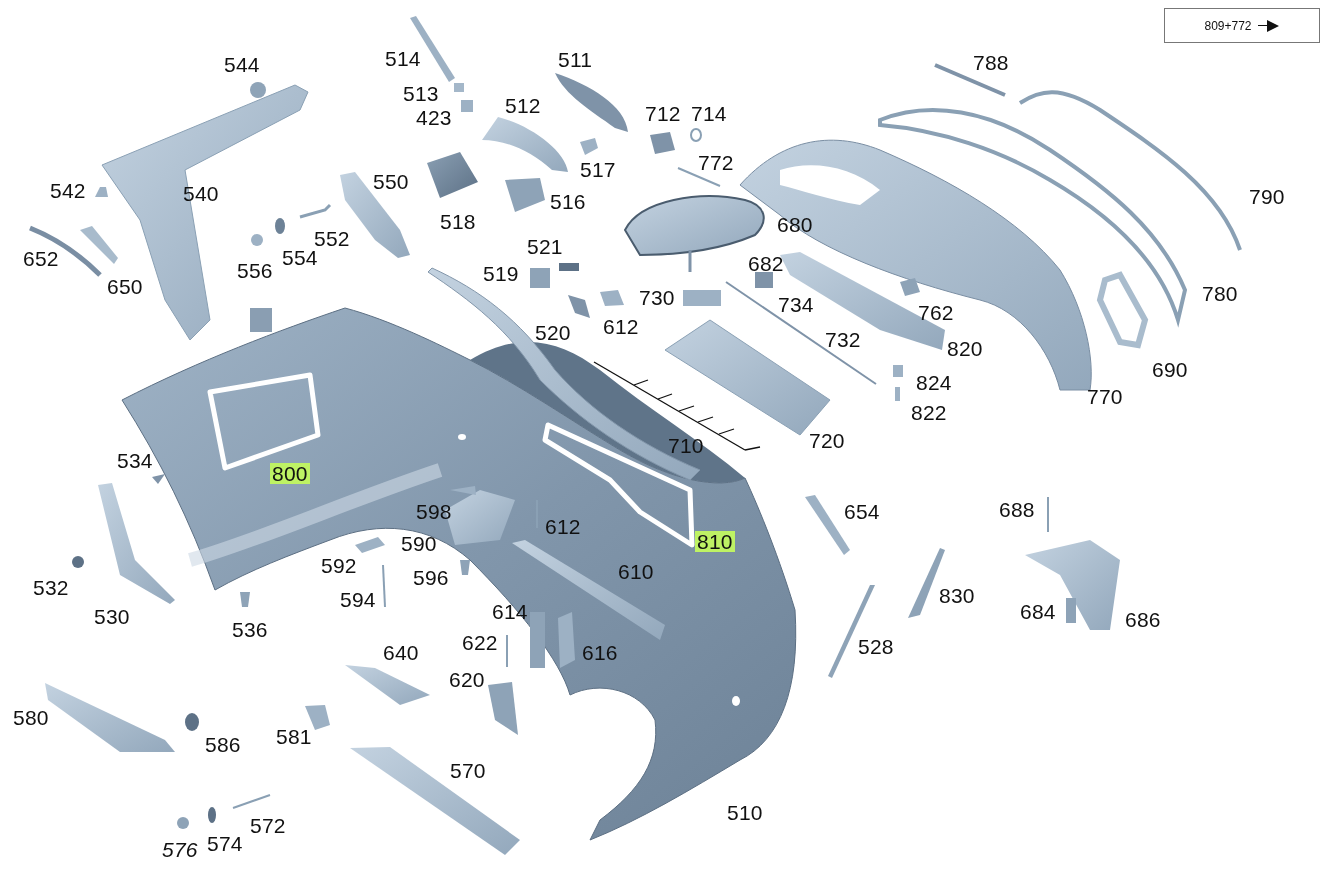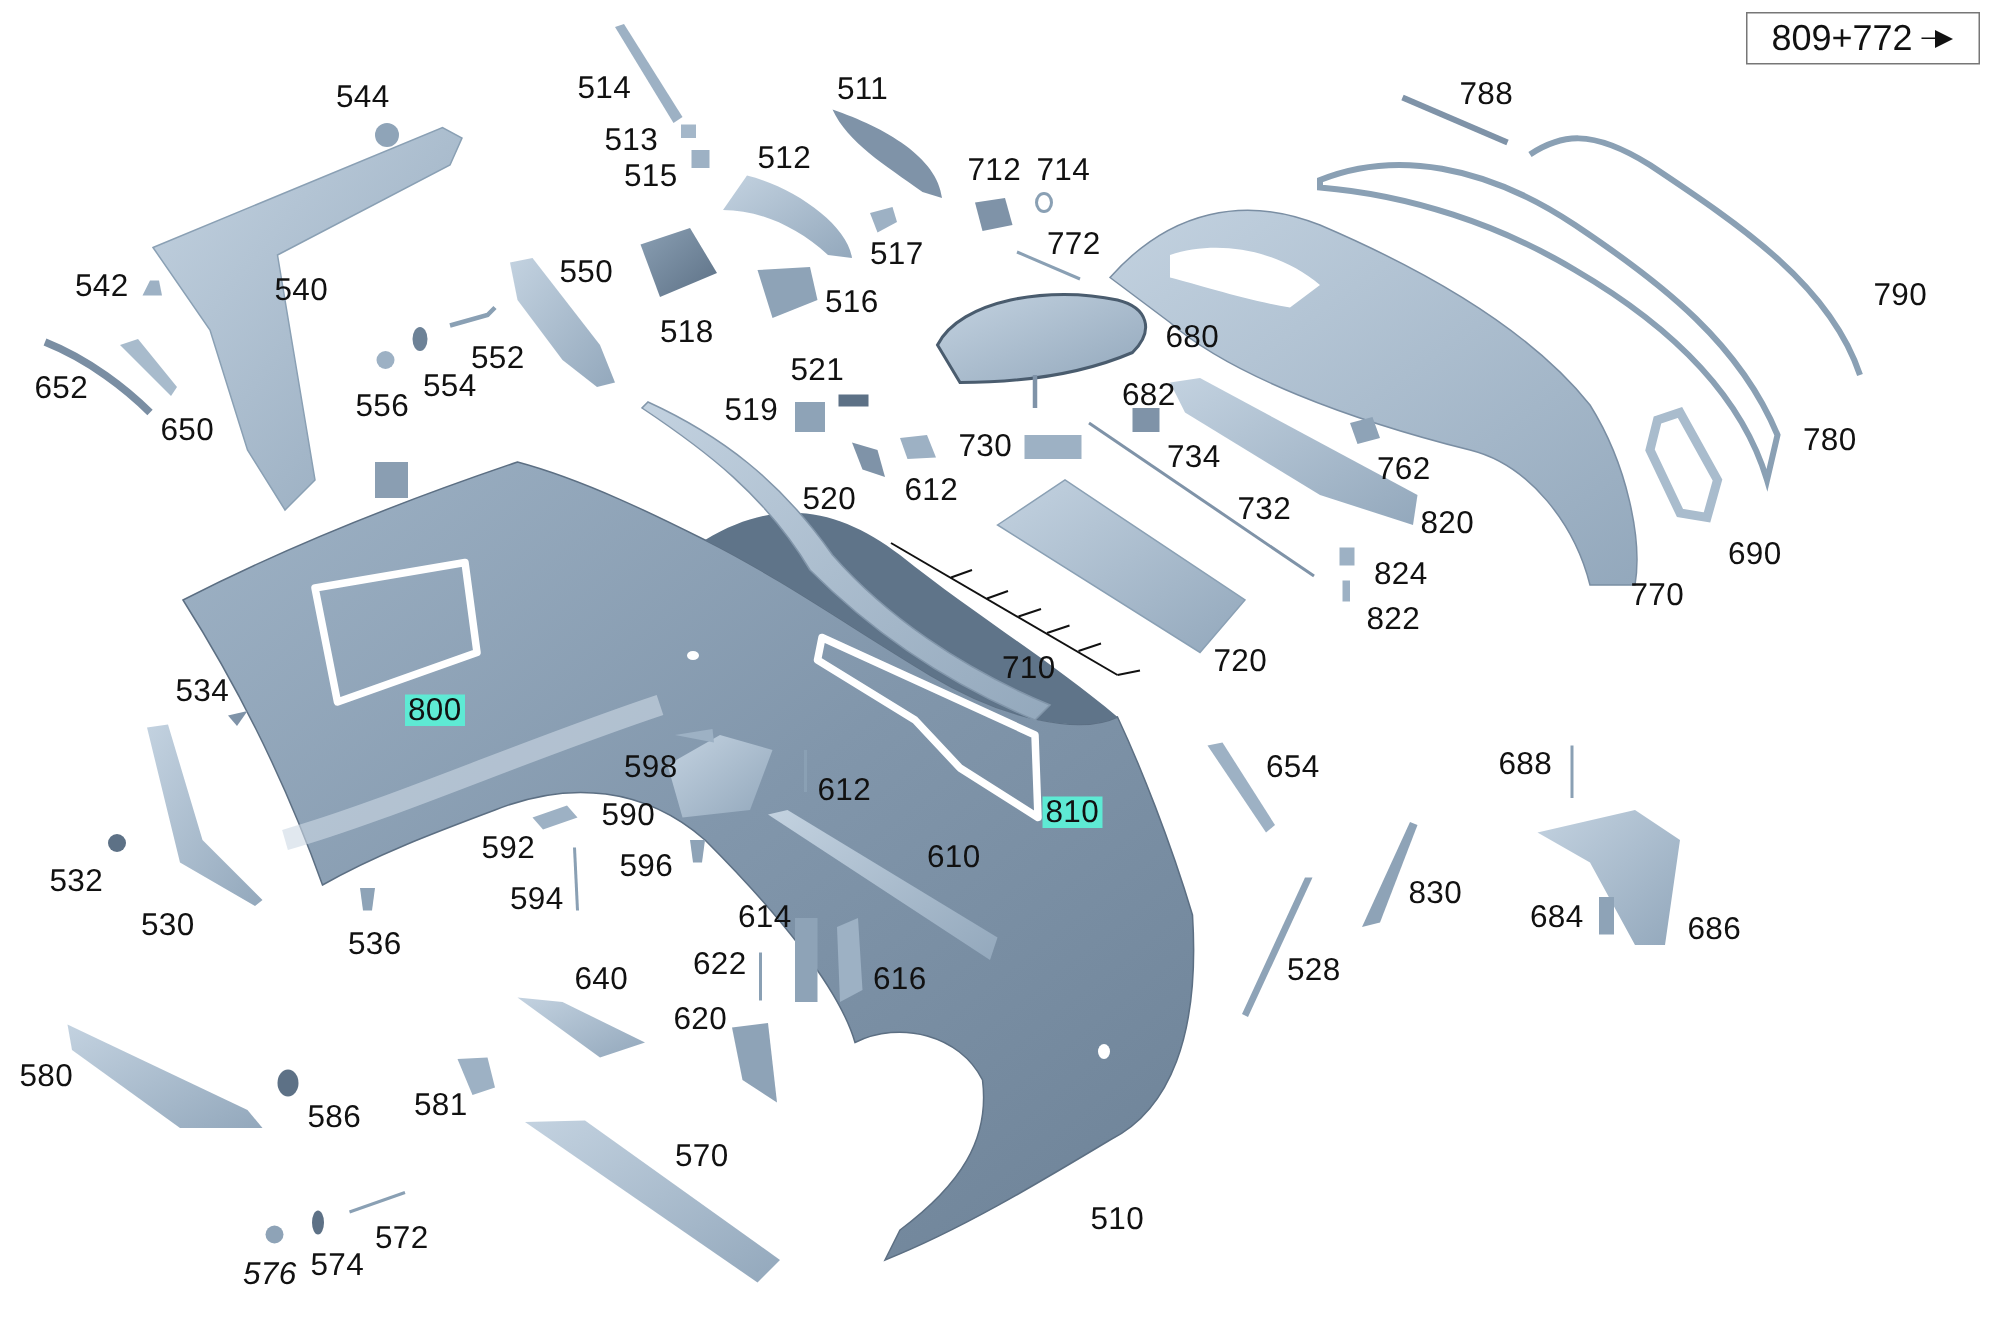--- a/index.html
+++ b/index.html
@@ -2,23 +2,23 @@
 <html><head>
 <meta charset="utf-8">
 <style>
   html, body { margin:0; padding:0; background:#ffffff; }
   body { width:1326px; height:881px; position:relative; overflow:hidden;
          font-family:"Liberation Sans", sans-serif; }
   #diagram { position:absolute; left:0; top:0; width:1326px; height:881px; }
   svg.parts { position:absolute; left:0; top:0; width:1326px; height:881px; }
   .lbl { position:absolute; font-size:21px; color:#111; line-height:1; white-space:nowrap;
          cursor:pointer; letter-spacing:0.2px; }
-  .lbl.boxed { background:#5eead4; padding:0 2px; }
+  .lbl.boxed { background:#bef264; padding:0 2px; }
   .refbox { position:absolute; left:1164px; top:8px; width:154px; border:1px solid #777; background:#fff; }
-  .refrow { height:33px; display:flex; align-items:center; justify-content:center; font-size:24px;
+  .refrow { height:33px; display:flex; align-items:center; justify-content:center; font-size:12px;
             color:#111; cursor:pointer; gap:6px; }
   .refrow + .refrow { border-top:1px solid #777; }
   .arrow { display:inline-block; width:22px; height:14px; position:relative; }
   .arrow::before { content:""; position:absolute; left:0; top:6px; width:10px; height:1.5px; background:#111; }
   .arrow::after { content:""; position:absolute; left:9px; top:1px; border-left:12px solid #111;
                   border-top:6px solid transparent; border-bottom:6px solid transparent; }
 </style>
 </head>
 <body>
 
@@ -145,21 +145,21 @@
     <path d="M940,548 L945,550 L920,615 L908,618 Z" fill="#8ea3b7"></path>
     <line x1="1048" y1="497" x2="1048" y2="532" stroke="#8aa0b4" stroke-width="2"></line>
     <path d="M1025,555 L1090,540 L1120,560 L1110,630 L1090,630 L1060,575 Z" fill="url(#gPart)"></path>
     <rect x="1066" y="598" width="10" height="25" fill="#8ea3b7"></rect>
   </svg>
 
   <div id="labels">
       <div class="lbl" style="left: 224px; top: 54px;">544</div>
       <div class="lbl" style="left: 385px; top: 48px;">514</div>
       <div class="lbl" style="left: 403px; top: 83px;">513</div>
-      <div class="lbl" style="left: 416px; top: 107px;">515</div>
+      <div class="lbl" style="left: 416px; top: 107px;">423</div>
       <div class="lbl" style="left: 558px; top: 49px;">511</div>
       <div class="lbl" style="left: 505px; top: 95px;">512</div>
       <div class="lbl" style="left: 645px; top: 103px;">712</div>
       <div class="lbl" style="left: 691px; top: 103px;">714</div>
       <div class="lbl" style="left: 973px; top: 52px;">788</div>
       <div class="lbl" style="left: 1249px; top: 186px;">790</div>
       <div class="lbl" style="left: 50px; top: 180px;">542</div>
       <div class="lbl" style="left: 183px; top: 183px;">540</div>
       <div class="lbl" style="left: 373px; top: 171px;">550</div>
       <div class="lbl" style="left: 580px; top: 159px;">517</div>

